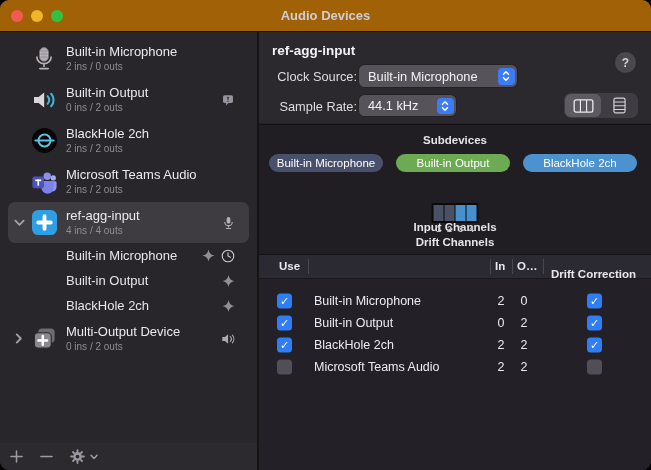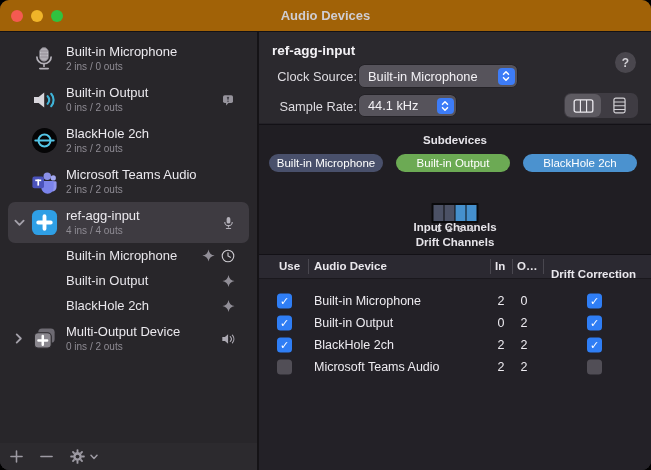--- a/index.html
+++ b/index.html
@@ -374,21 +374,20 @@
           <div class="ch-num">4</div>
         </div>
 
         <div class="mid-heading" style="top:111px;">Drift Channels</div>
       </div>
 
       <div class="sec-table">
         <div class="thead">
           <div class="th" style="left:20px;">Use</div>
           <div class="vsep" style="left:49px;"></div>
-          <div class="th" style="left:55px;">Audio Device</div>
           <div class="vsep" style="left:231px;"></div>
           <div class="th" style="left:236px;">In</div>
           <div class="vsep" style="left:253px;"></div>
           <div class="th" style="left:258px;">O…</div>
           <div class="vsep" style="left:284px;"></div>
           <div class="th" style="left:292px;margin-top:8px;">Drift Correction</div>
         </div>
 
         <div class="tbody">
           <div class="trow">

